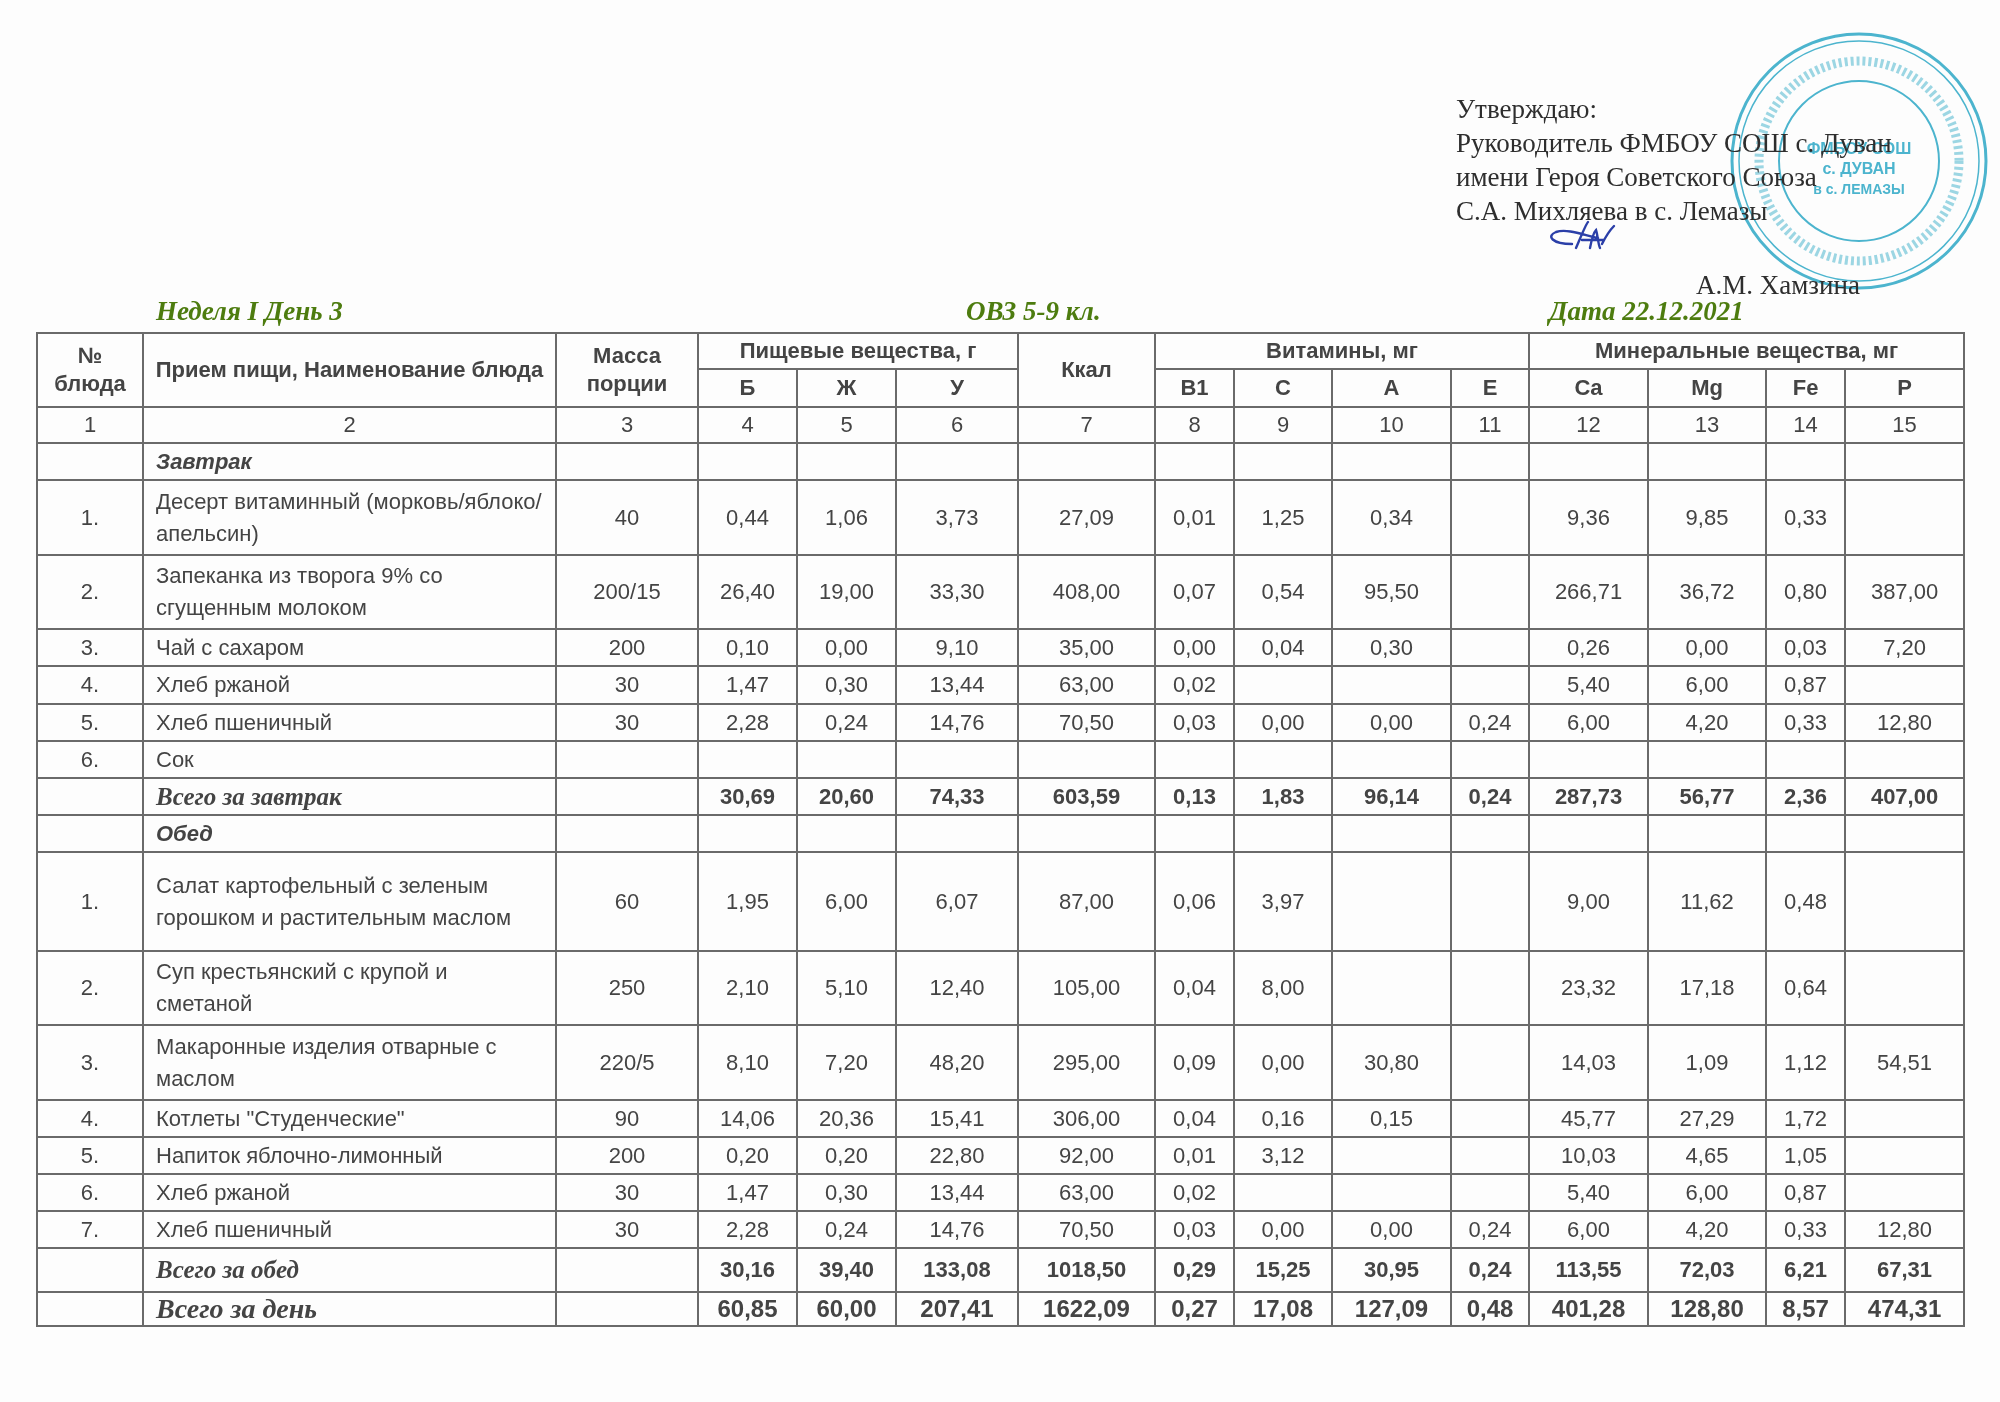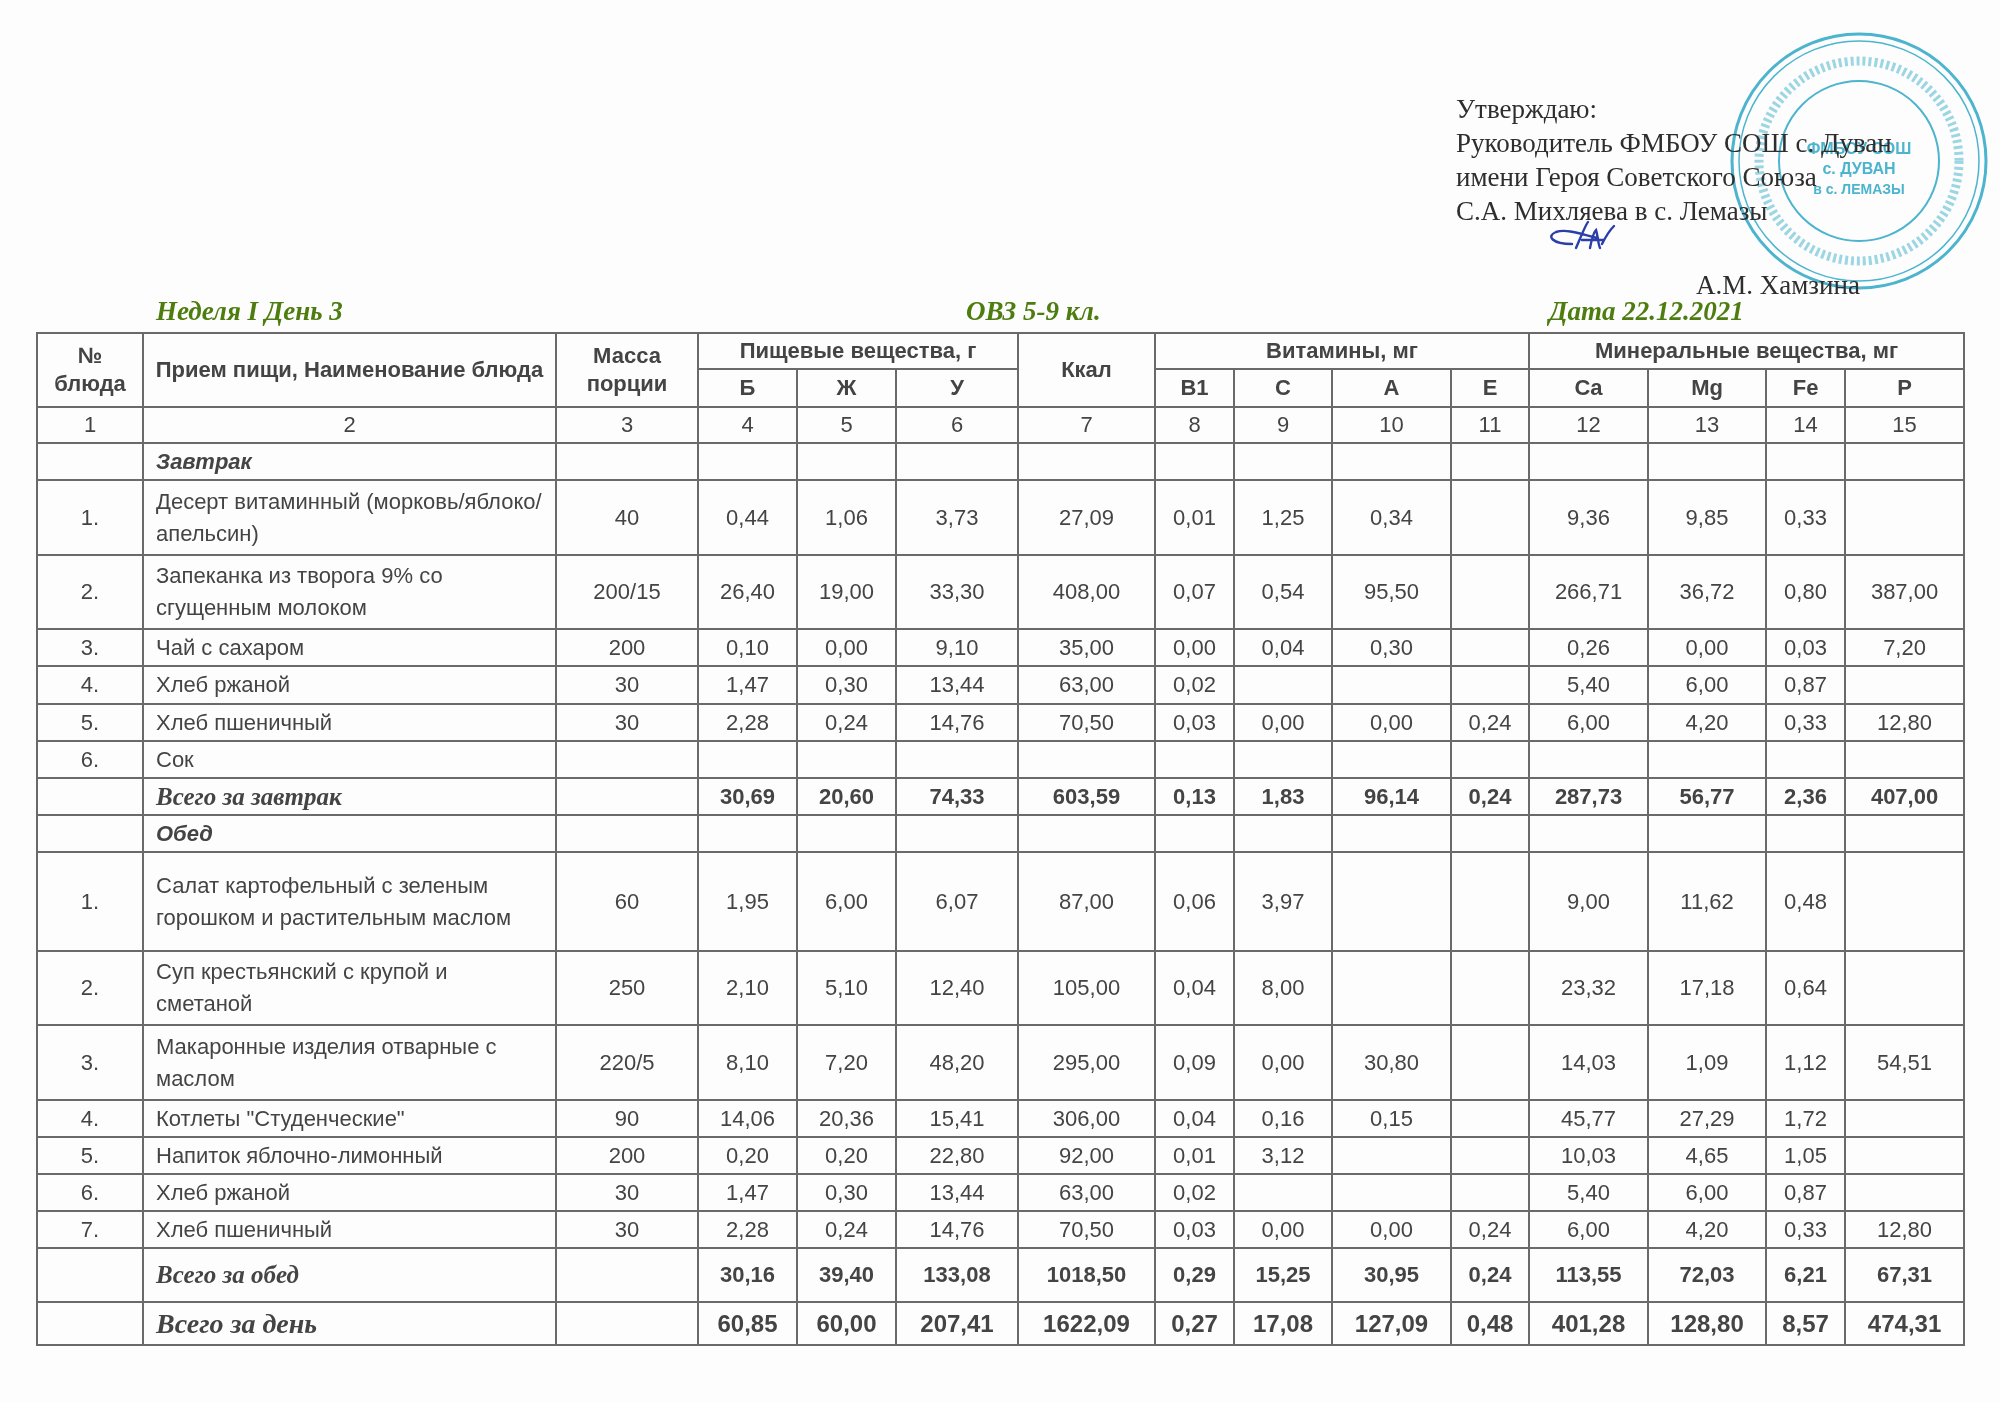--- a/index.html
+++ b/index.html
@@ -399,38 +399,38 @@
         <td>70,50</td>
         <td>0,03</td>
         <td>0,00</td>
         <td>0,00</td>
         <td>0,24</td>
         <td>6,00</td>
         <td>4,20</td>
         <td>0,33</td>
         <td>12,80</td>
       </tr>
-      <tr class="total " style="height: 54px;">
+      <tr class="total " style="height: 44px;">
         <td></td>
         <td class="name">Всего за обед</td>
         <td></td>
         <td>30,16</td>
         <td>39,40</td>
         <td>133,08</td>
         <td>1018,50</td>
         <td>0,29</td>
         <td>15,25</td>
         <td>30,95</td>
         <td>0,24</td>
         <td>113,55</td>
         <td>72,03</td>
         <td>6,21</td>
         <td>67,31</td>
       </tr>
-      <tr class="total daytotal" style="height: 43px;">
+      <tr class="total daytotal" style="height: 34px;">
         <td></td>
         <td class="name">Всего за день</td>
         <td></td>
         <td>60,85</td>
         <td>60,00</td>
         <td>207,41</td>
         <td>1622,09</td>
         <td>0,27</td>
         <td>17,08</td>
         <td>127,09</td>

